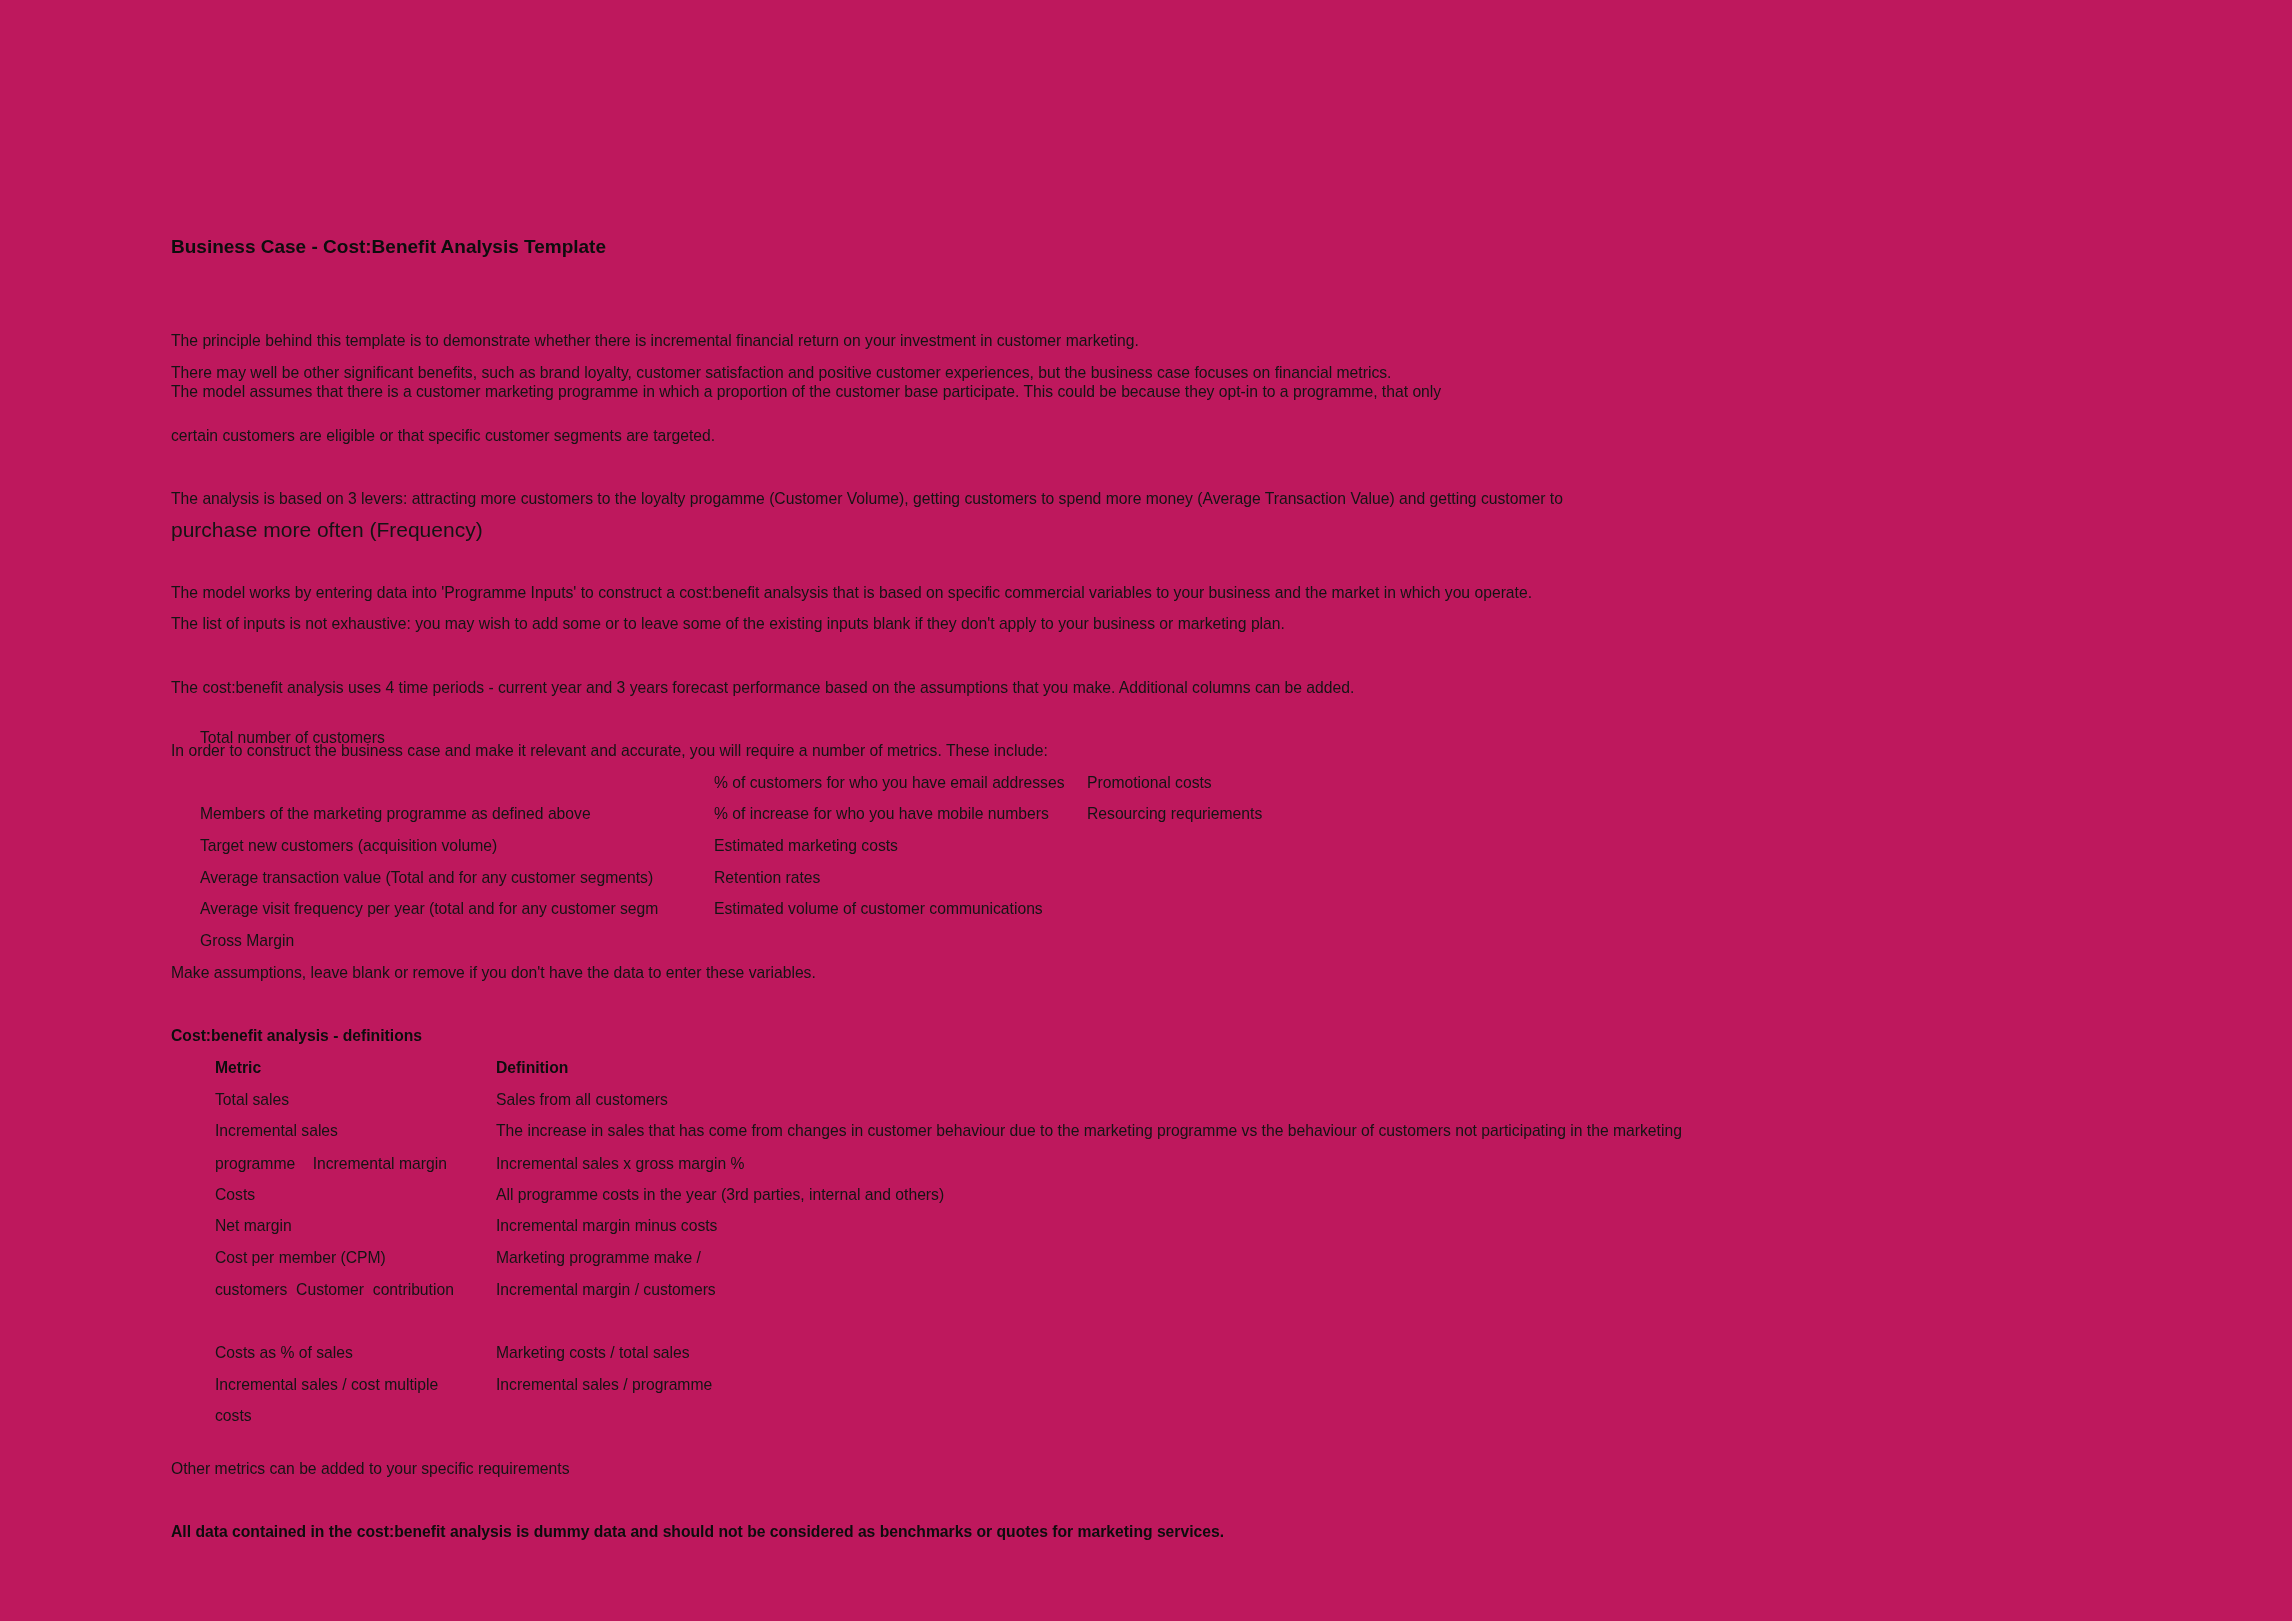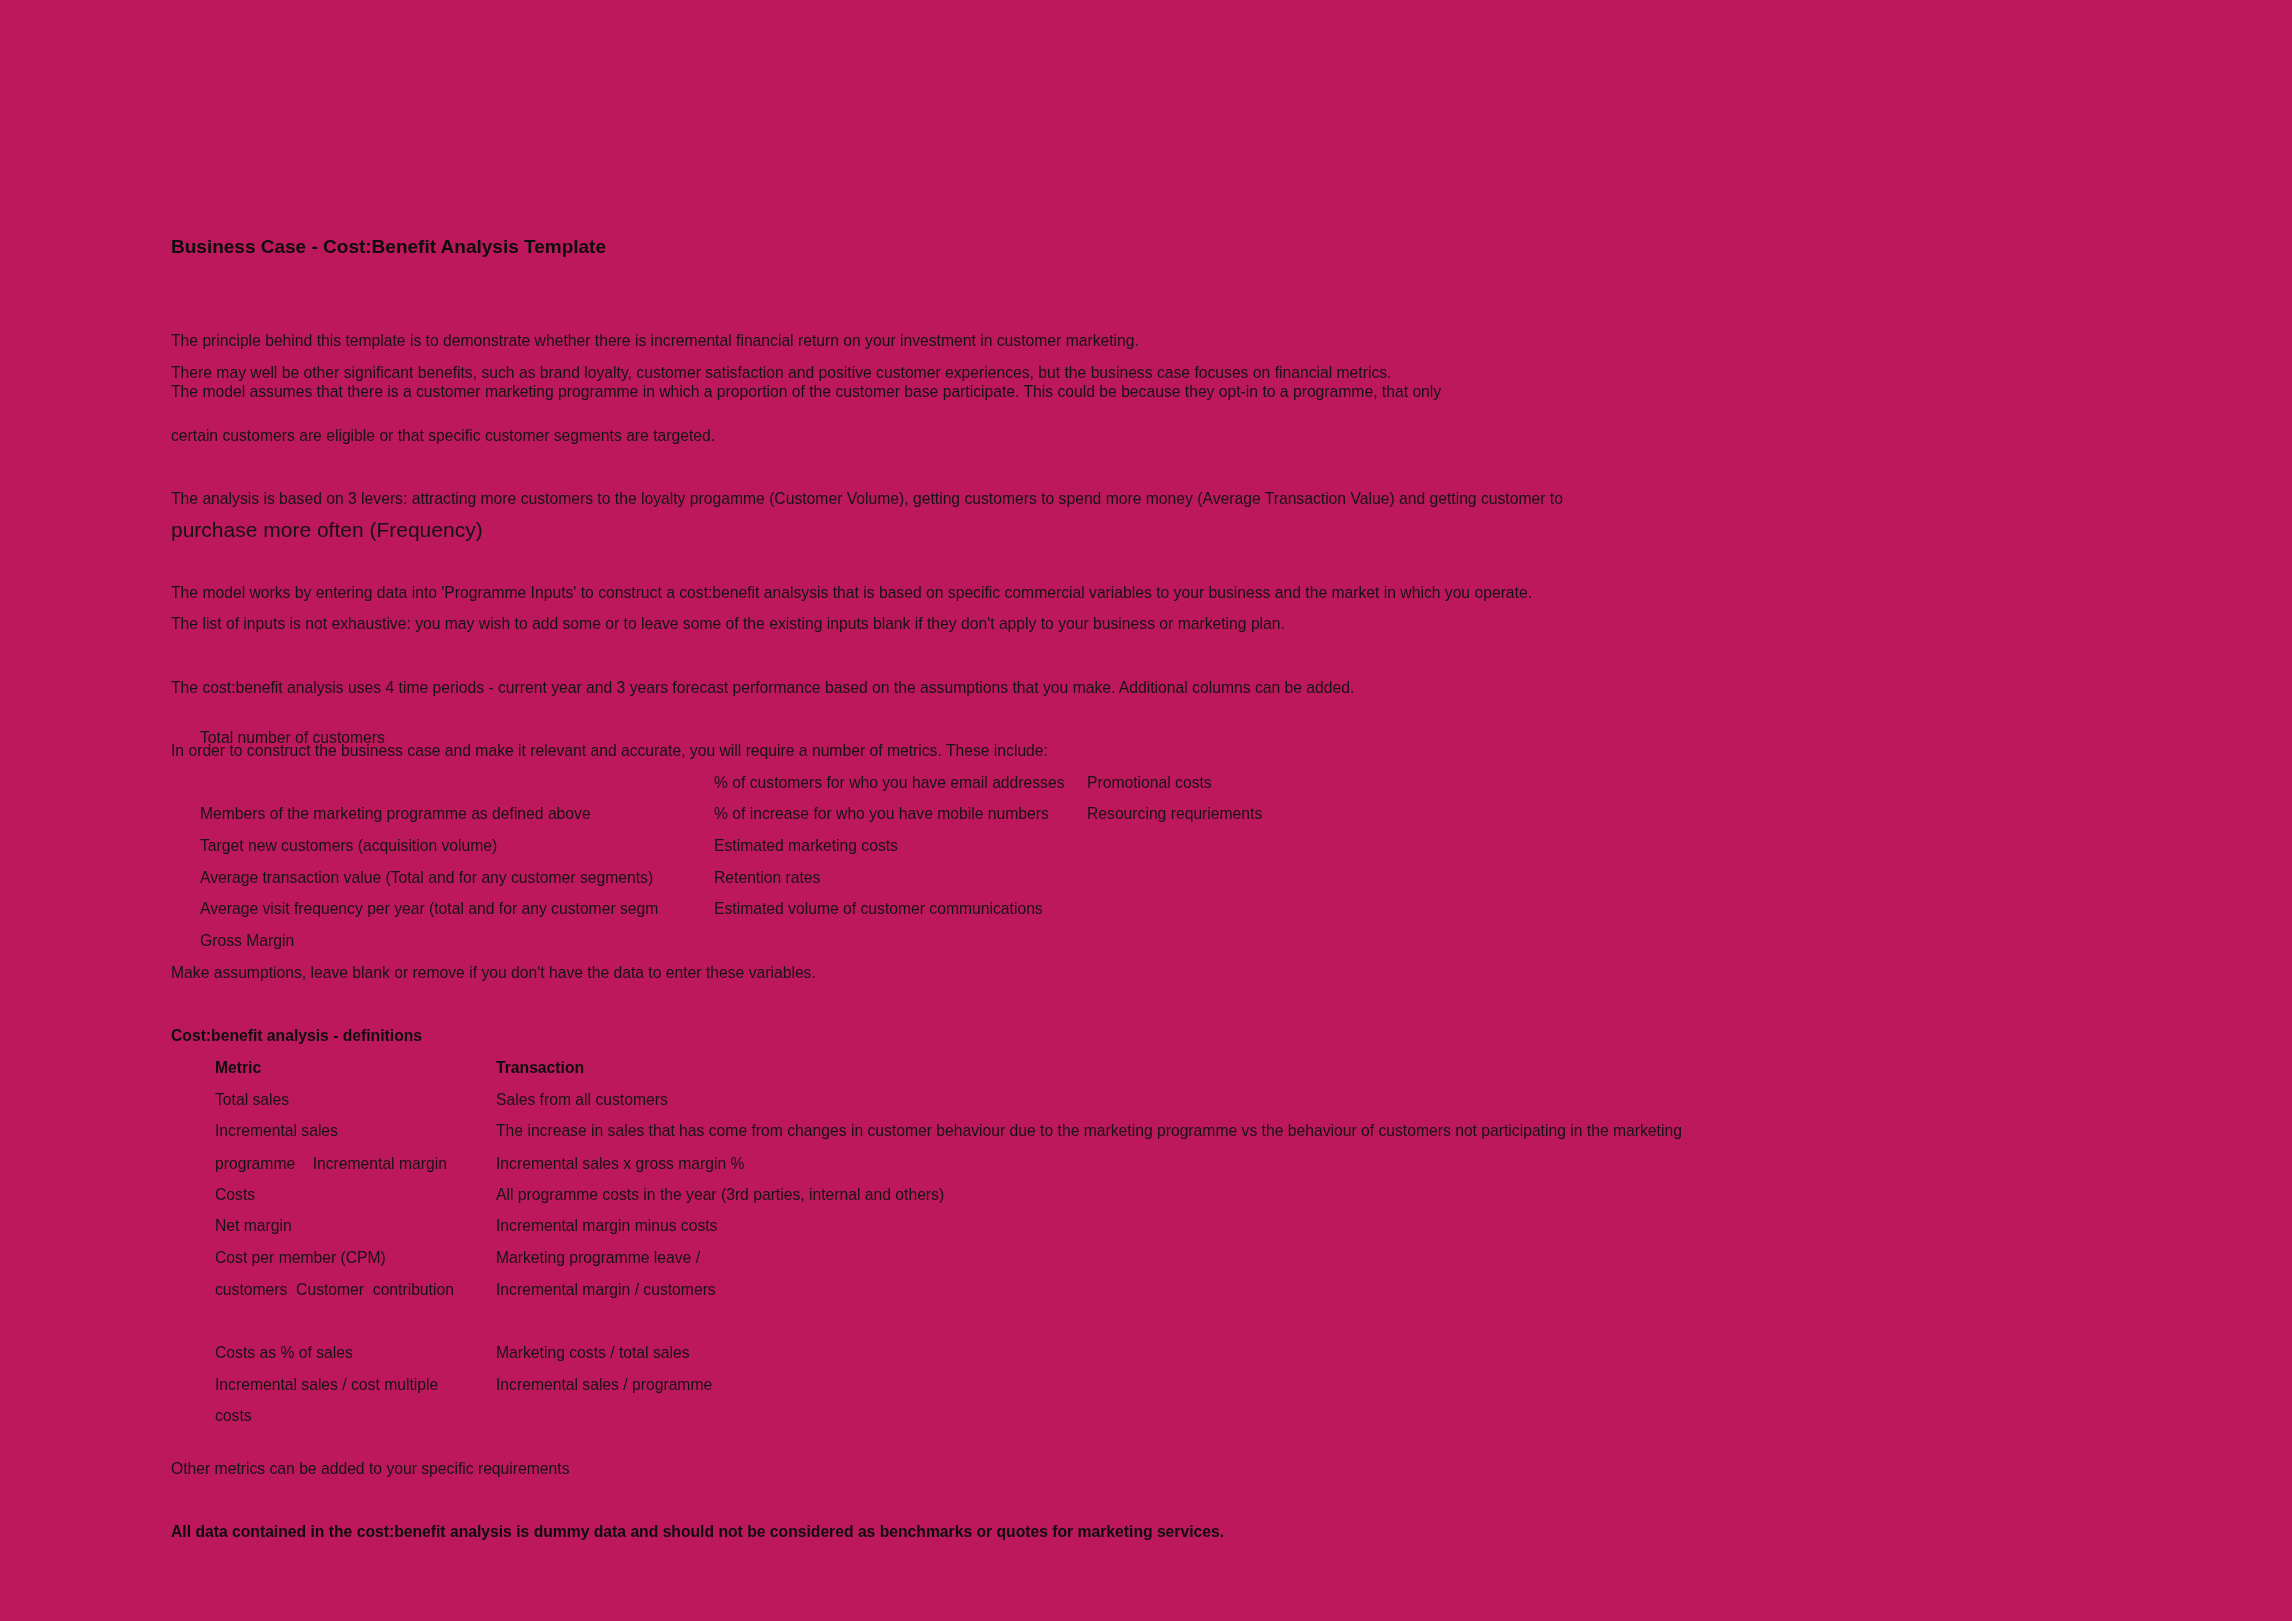--- a/index.html
+++ b/index.html
@@ -83,39 +83,39 @@
   <div class="line c2" style="top:868px">Retention rates</div>
   <div class="line c2" style="top:899px">Estimated volume of customer communications</div>
 
   <div class="line c3" style="top:773px">Promotional costs</div>
   <div class="line c3" style="top:804px">Resourcing requriements</div>
 
   <div class="line c0" style="top:963px">Make assumptions, leave blank or remove if you don't have the data to enter these variables.</div>
 
   <div class="line c0 bold" style="top:1026px">Cost:benefit analysis - definitions</div>
   <div class="line m1 bold" style="top:1058px">Metric</div>
-  <div class="line m2 bold" style="top:1058px">Transaction</div>
+  <div class="line m2 bold" style="top:1058px">Definition</div>
 
   <div class="line m1" style="top:1090px">Total sales</div>
   <div class="line m2" style="top:1090px">Sales from all customers</div>
 
   <div class="line m1" style="top:1121px">Incremental sales</div>
   <div class="line m2" style="top:1121px">The increase in sales that has come from changes in customer behaviour due to the marketing programme vs the behaviour of customers not participating in the marketing</div>
 
   <div class="line m1" style="top:1154px; white-space:pre;">programme    Incremental margin</div>
   <div class="line m2" style="top:1154px">Incremental sales x gross margin %</div>
 
   <div class="line m1" style="top:1185px">Costs</div>
   <div class="line m2" style="top:1185px">All programme costs in the year (3rd parties, internal and others)</div>
 
   <div class="line m1" style="top:1216px">Net margin</div>
   <div class="line m2" style="top:1216px">Incremental margin minus costs</div>
 
   <div class="line m1" style="top:1248px">Cost per member (CPM)</div>
-  <div class="line m2" style="top:1248px">Marketing programme leave /</div>
+  <div class="line m2" style="top:1248px">Marketing programme make /</div>
 
   <div class="line m1" style="top:1280px; white-space:pre;">customers  Customer  contribution</div>
   <div class="line m2" style="top:1280px">Incremental margin / customers</div>
 
   <div class="line m1" style="top:1343px">Costs as % of sales</div>
   <div class="line m2" style="top:1343px">Marketing costs / total sales</div>
 
   <div class="line m1" style="top:1375px">Incremental sales / cost multiple</div>
   <div class="line m2" style="top:1375px">Incremental sales / programme</div>
 

